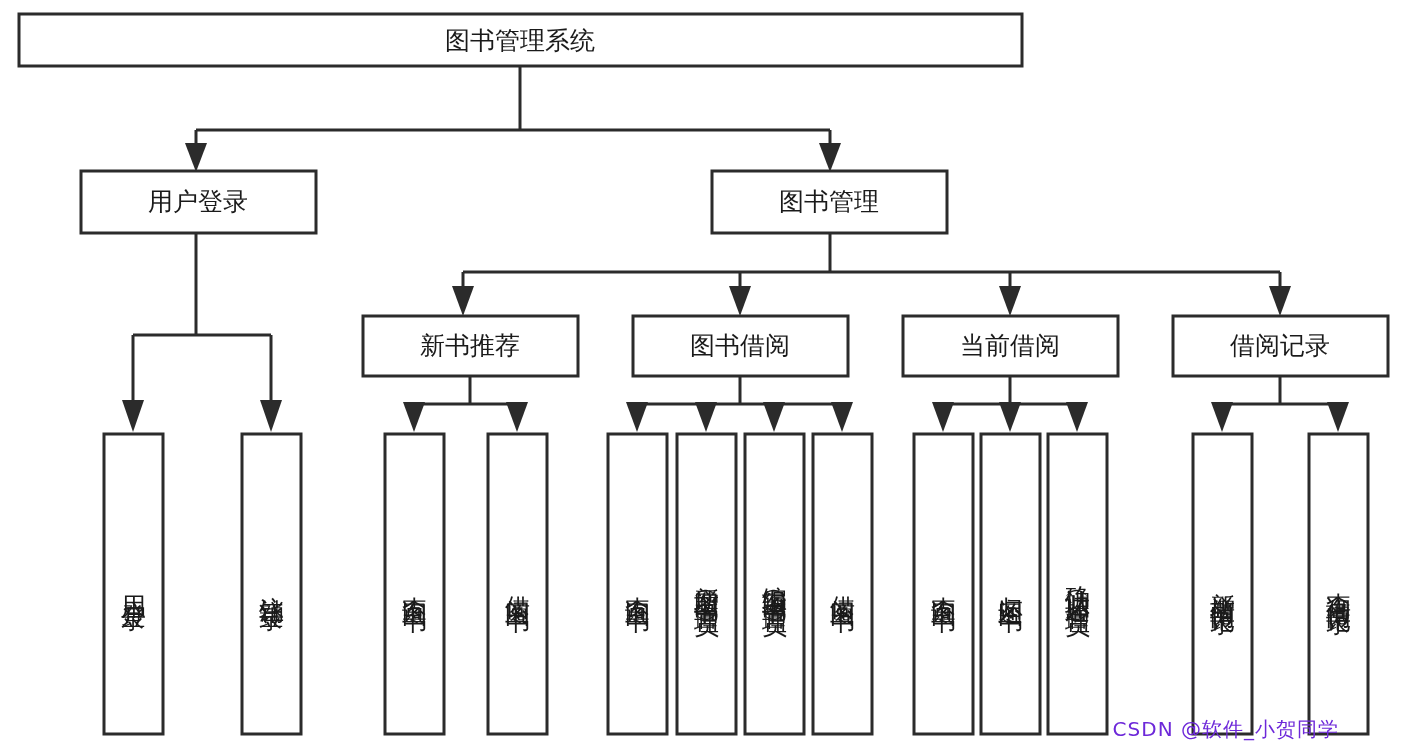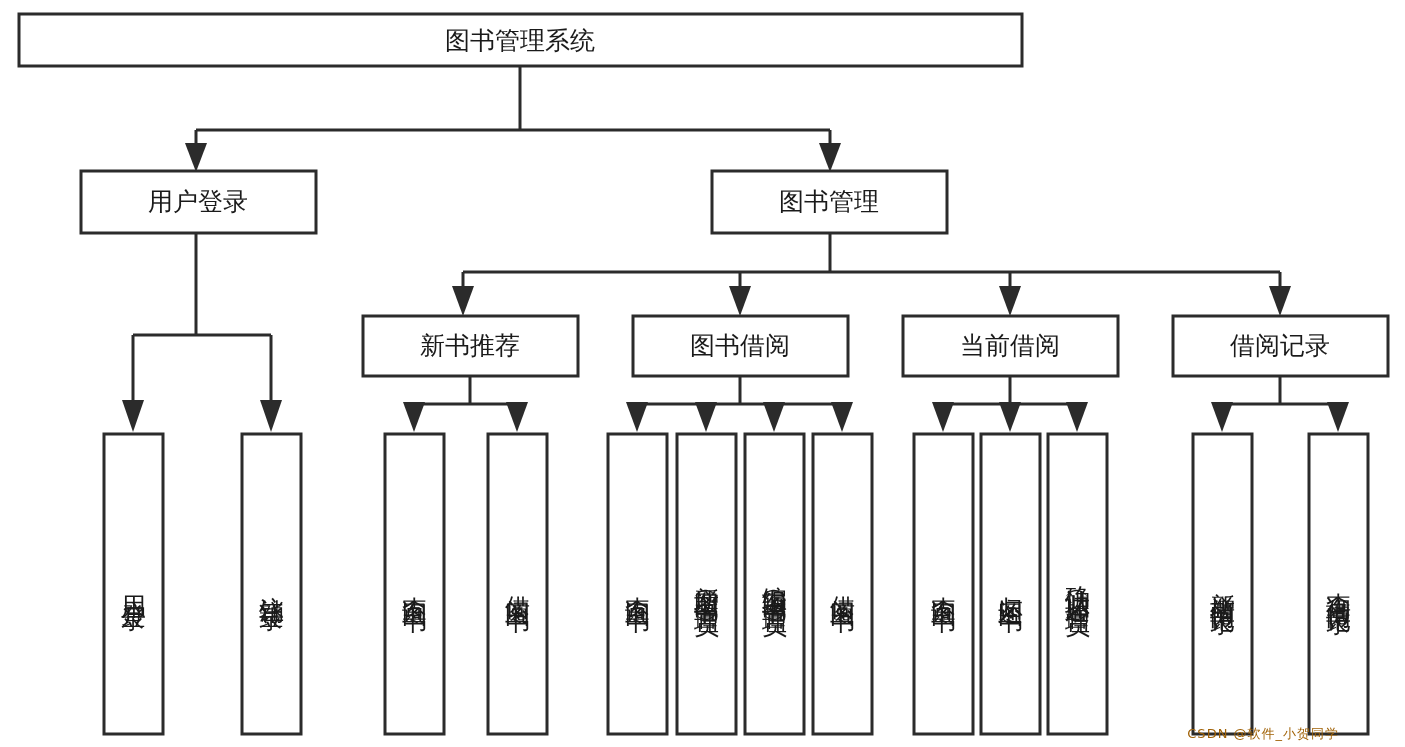--- a/index.html
+++ b/index.html
@@ -64,22 +64,22 @@
     color: #1a1a1a;
     line-height: 1;
     white-space: nowrap;
     pointer-events: none;
   }
   .watermark {
     position: absolute;
     right: 8px;
     bottom: 4px;
     font-family: "DejaVu Sans", "Liberation Sans", sans-serif;
-    font-size: 13px;
-    color: #a16207;
+    font-size: 20px;
+    color: #6d28d9;
     letter-spacing: 1px;
     white-space: nowrap;
   }
 </style>
 </head>
 <body>
 
 <div id="diagram-root">
 
   <svg id="flow" viewBox="0 0 1405 747">

